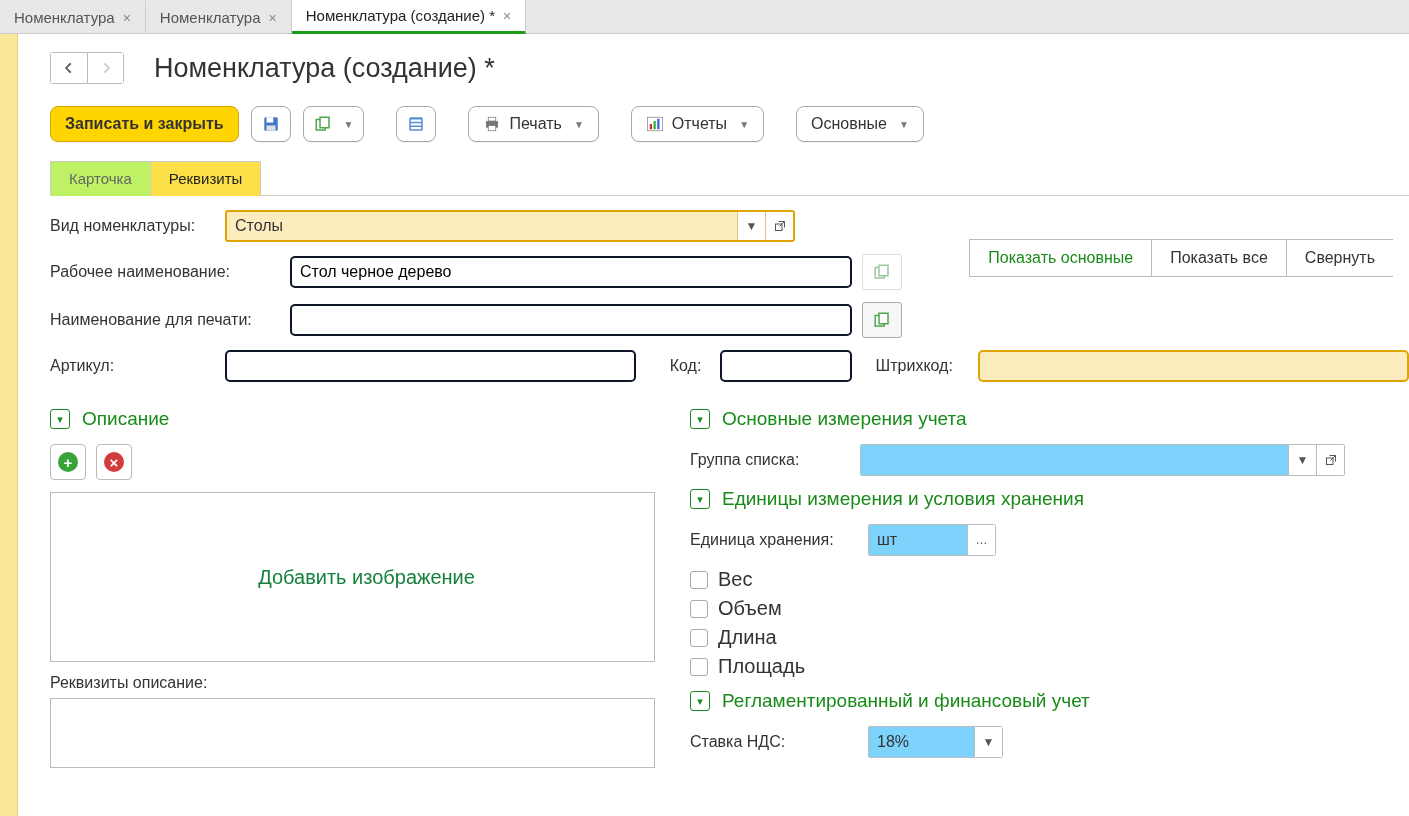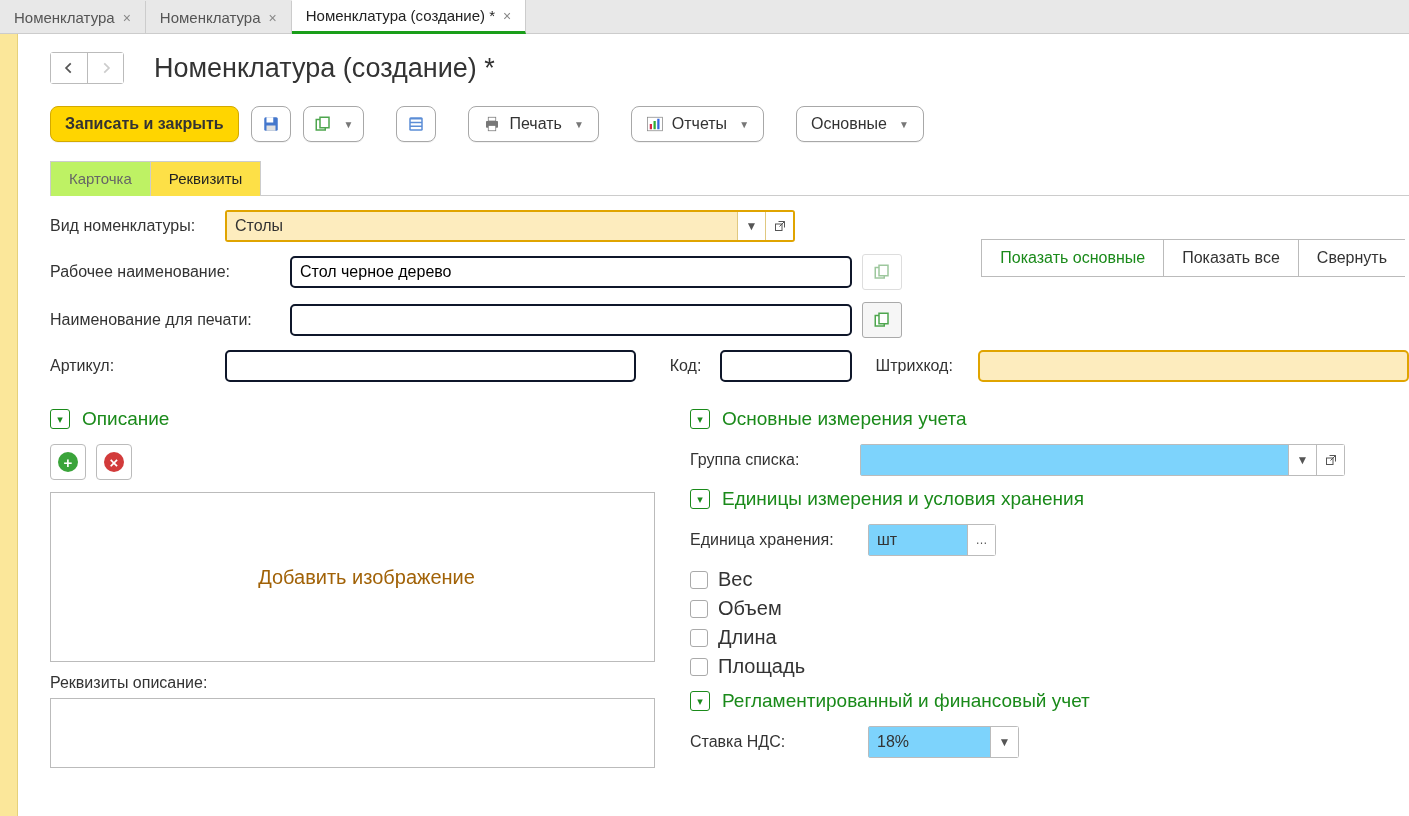--- a/index.html
+++ b/index.html
@@ -141,21 +141,21 @@
     display: flex; align-items: center; justify-content: center;
     cursor: pointer;
   }
   .copybtn.active {
     background: #fff; border-color: #aaa;
   }
   .copybtn.inactive { border-color: #ddd; pointer-events: none; }
 
   
   .rightsection {
-    position: absolute; right: 4px; top: 205px;
+    position: absolute; right: 16px; top: 205px;
     display: flex;
   }
   .togbtn {
     height: 38px; padding: 0 18px;
     background: #fff; border: 1px solid #bbb; border-right: none;
     cursor: pointer; font-size: 16px; color: #333;
     display: flex; align-items: center;
   }
   .togbtn.active { color: #1a8a1a; }
 
@@ -188,21 +188,21 @@
     display: flex; align-items: center; justify-content: center;
     color: #fff; font-weight: bold; font-size: 15px;
   }
   .circ.green { background: #3aa43a; }
   .circ.red { background: #d23b3b; }
 
   .imgbox {
     width: 605px; height: 170px;
     border: 1px solid #bbb;
     display: flex; align-items: center; justify-content: center;
-    color: #a16207; font-size: 20px;
+    color: #15803d; font-size: 20px;
     cursor: pointer;
     margin-bottom: 12px;
     padding-left: 28px;
   }
 
   .textarea {
     width: 605px; height: 70px;
     border: 1px solid #bbb;
     resize: none;
   }
@@ -439,21 +439,21 @@
           <span>Площадь</span>
         </div>
 
         <div class="section-hdr" style="margin-top: 12px;">
           <span class="chev">▾</span>
           <span>Регламентированный и финансовый учет</span>
         </div>
 
         <div class="frow">
           <div class="flabel flabelR" style="min-width: 168px;">Ставка НДС:</div>
-          <div class="combo" style="width: 151px;">
+          <div class="combo" style="width: 135px;">
             <div class="val">18%</div>
             <div class="cbtn">▼</div>
           </div>
         </div>
 
       </div>
     </div>
 
   </div>
 </div>

